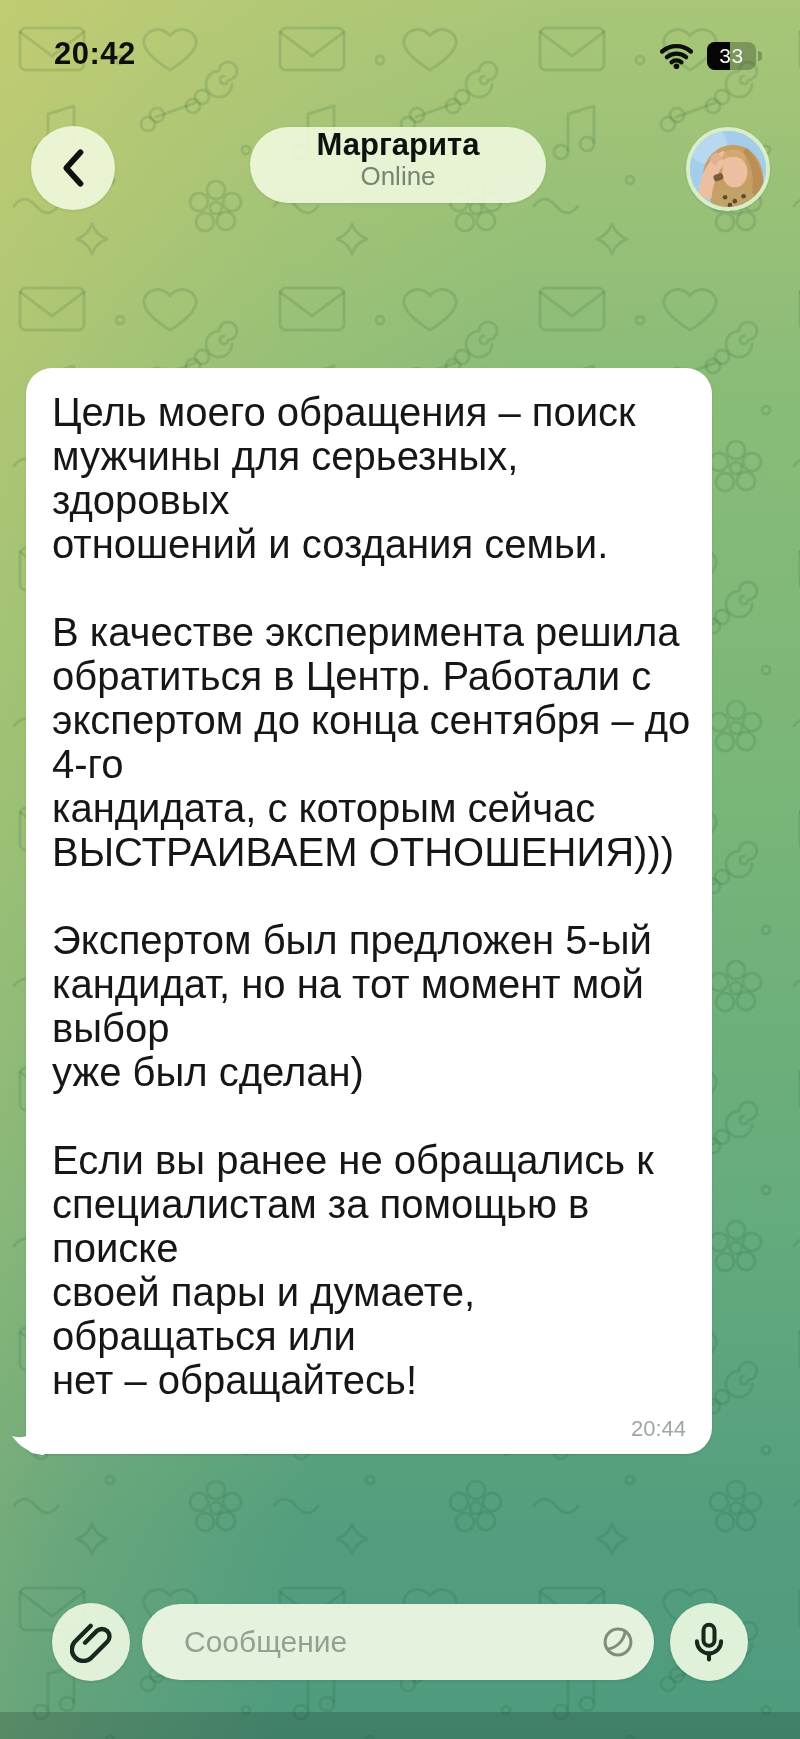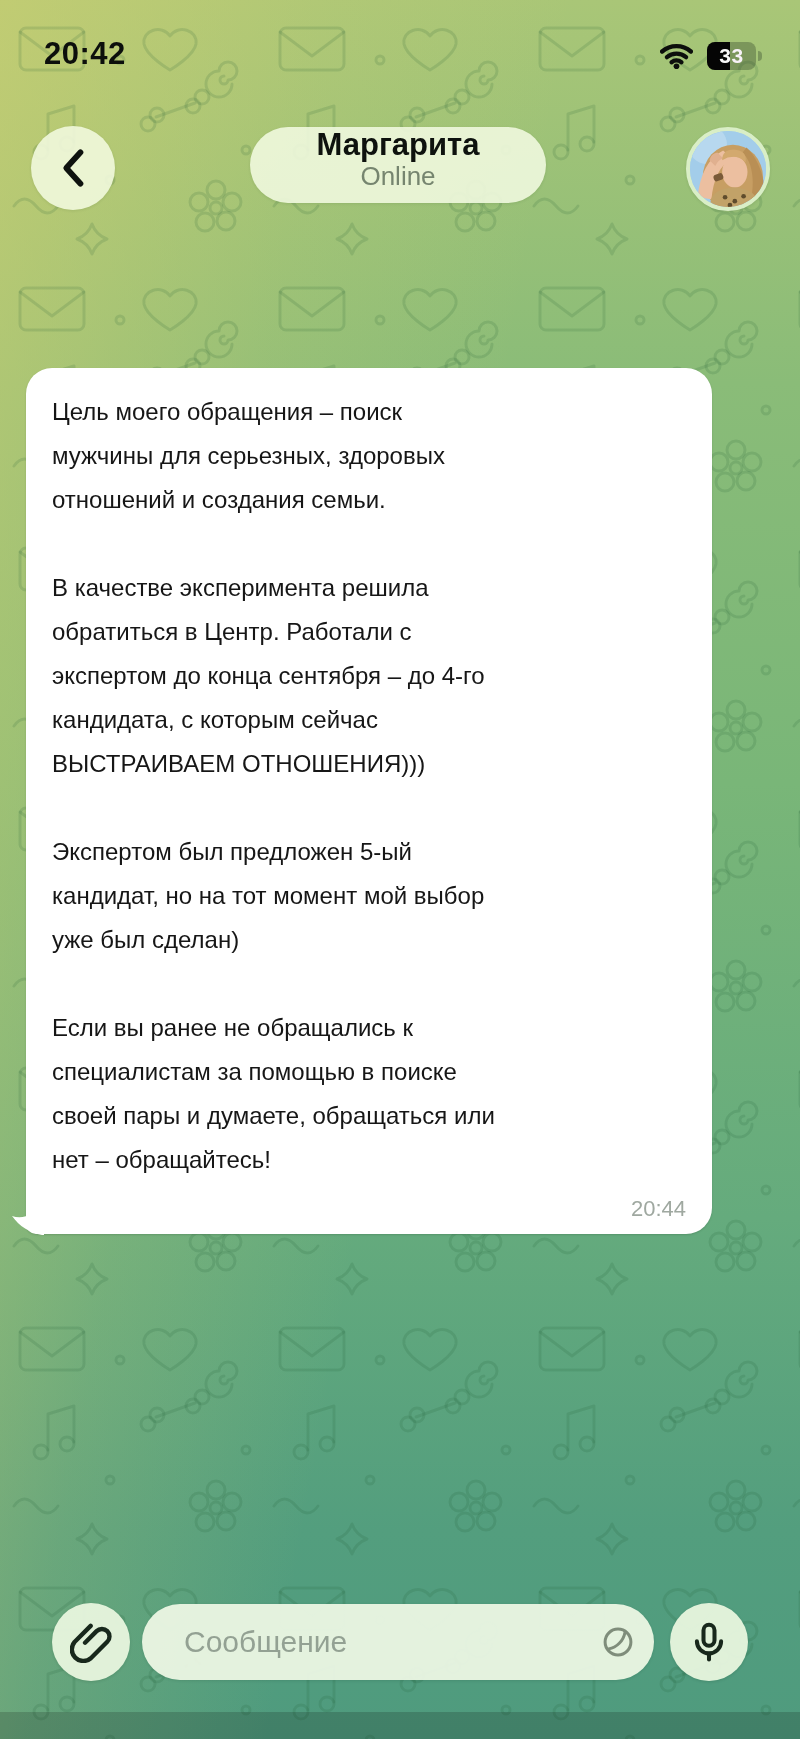--- a/index.html
+++ b/index.html
@@ -10,31 +10,31 @@
     position:relative; width:800px; height:1739px; overflow:hidden;
     background:
       linear-gradient(100deg, rgba(209,208,112,0.60) 0%, rgba(209,208,112,0.18) 30%, rgba(209,208,112,0) 52%),
       linear-gradient(180deg, #a9c677 0%, #8abc78 22%, #79b678 45%, #65ab7d 70%, #539e7e 88%, #4f9b7e 100%);
   }
   .doodles { position:absolute; left:0; top:0; z-index:0; }
 
   
   .status-bar { position:absolute; left:0; top:0; width:100%; height:90px; z-index:3; }
   .status-time {
-    position:absolute; left:44px; top:36px;
+    position:absolute; left:54px; top:36px;
     font-size:31px; font-weight:700; color:#0c0f0c; letter-spacing:0.5px;
   }
   .status-right { position:absolute; right:44px; top:42px; display:flex; align-items:center; gap:14px; }
   .battery { position:relative; width:49px; height:28px; border-radius:8px; background:rgba(28,42,28,0.30); overflow:visible; }
   .battery::after { content:""; position:absolute; right:-6px; top:9px; width:4px; height:10px;
     border-radius:0 4px 4px 0; background:rgba(28,42,28,0.30); }
   .battery-fill { position:absolute; left:0; top:0; bottom:0; width:46%; background:#050505; border-radius:8px 0 0 8px; }
   .battery-num {
     position:absolute; inset:0; display:flex; align-items:center; justify-content:center;
-    font-size:21px; font-weight:700; color:#ffffff; mix-blend-mode:difference; letter-spacing:0.5px;
+    font-size:21px; font-weight:400; color:#ffffff; mix-blend-mode:difference; letter-spacing:0.5px;
   }
 
   
   .header { position:absolute; left:0; top:0; width:100%; z-index:3; }
   .back-btn {
     position:absolute; left:31px; top:126px; width:84px; height:84px; border-radius:50%;
     background:rgba(241,248,221,0.90); display:flex; align-items:center; justify-content:center;
     box-shadow:0 1px 3px rgba(30,60,30,0.10); cursor:pointer;
   }
   .title-pill {
@@ -51,21 +51,21 @@
   }
   .avatar svg { display:block; }
 
   
   .bubble {
     position:absolute; left:26px; top:368px; width:686px; z-index:2;
     background:#ffffff; border-radius:26px; border-bottom-left-radius:10px;
     padding:22px 20px 44px 26px;
     box-shadow:0 1px 2px rgba(20,50,30,0.18);
   }
-  .msg-p { font-size:24px; line-height:44px; color:#161616; white-space:pre-line; margin:0 0 44px; }
+  .msg-p { font-size:40px; line-height:44px; color:#161616; white-space:pre-line; margin:0 0 44px; }
   .msg-p:last-child { margin-bottom:8px; }
   .msg-time { position:absolute; right:26px; bottom:12px; font-size:22px; color:#9fa8a0; }
   .bubble-tail { position:absolute; left:-14px; bottom:-1px; width:32px; height:42px; }
 
   
   .composer { position:absolute; left:0; top:1603px; width:100%; height:80px; z-index:3; }
   .round-btn {
     position:absolute; top:0; width:78px; height:78px; border-radius:50%;
     background:rgba(232,245,222,0.95); display:flex; align-items:center; justify-content:center;
     box-shadow:0 1px 3px rgba(20,50,30,0.15); cursor:pointer;

